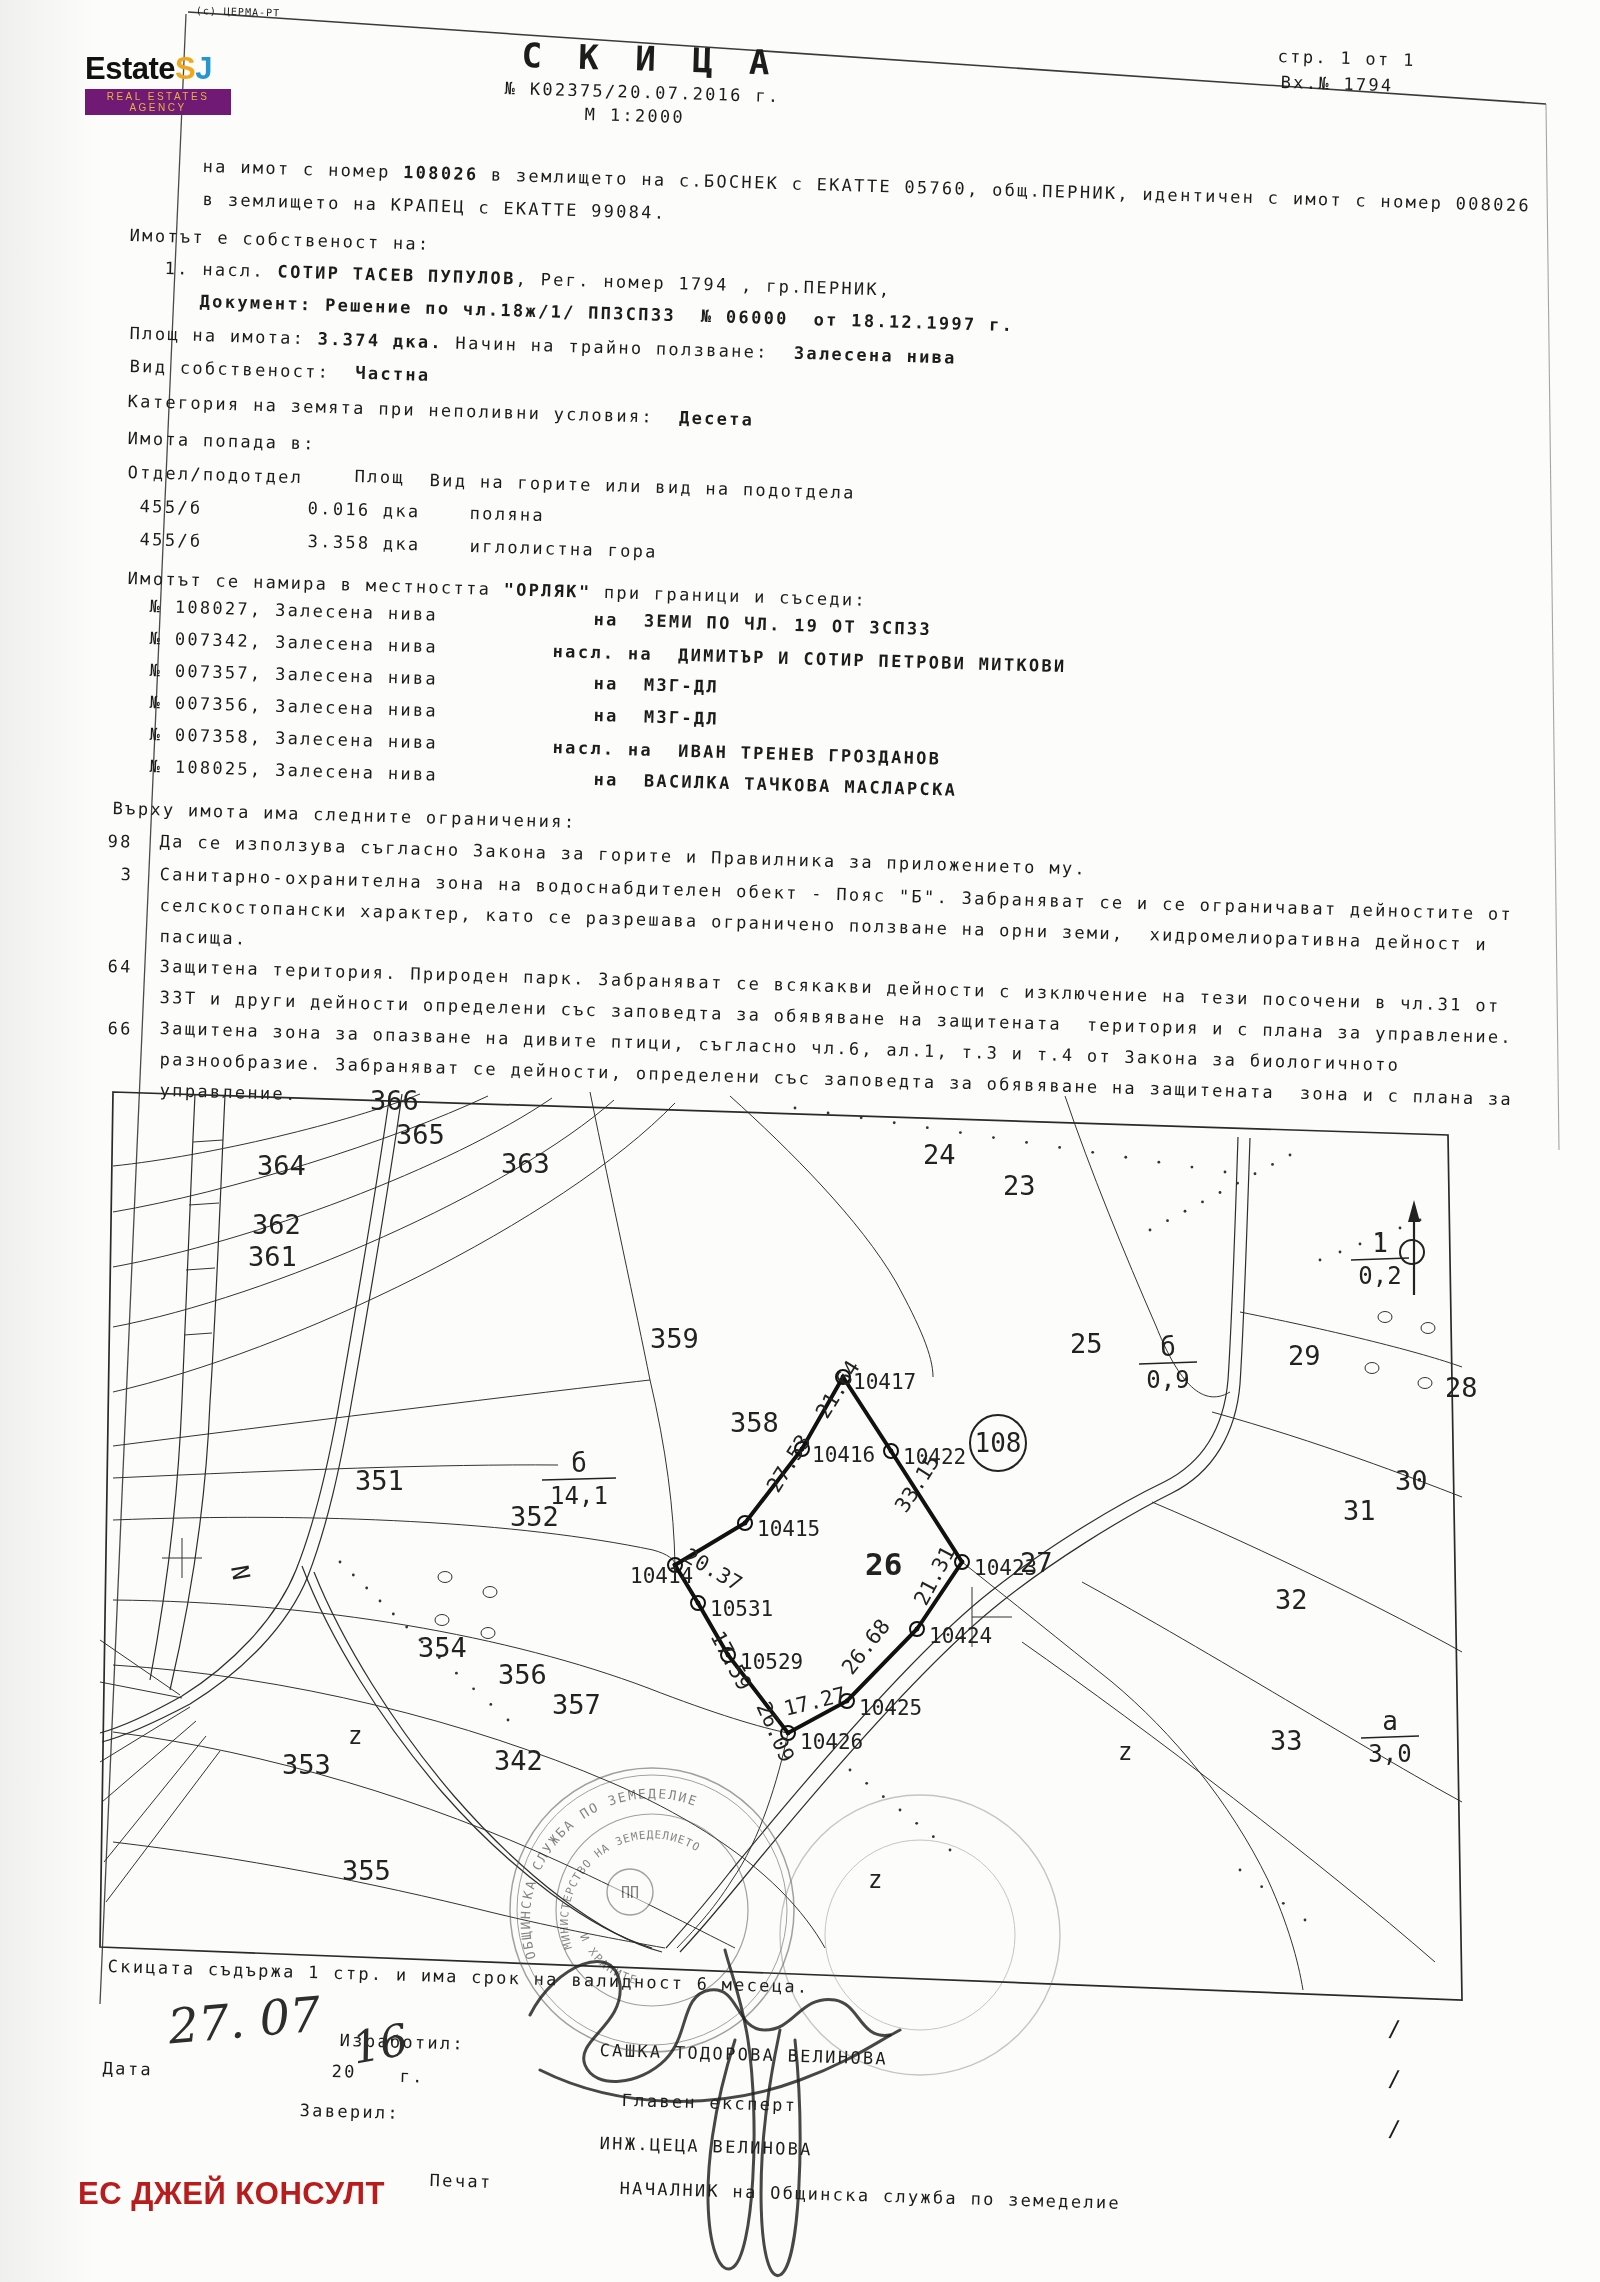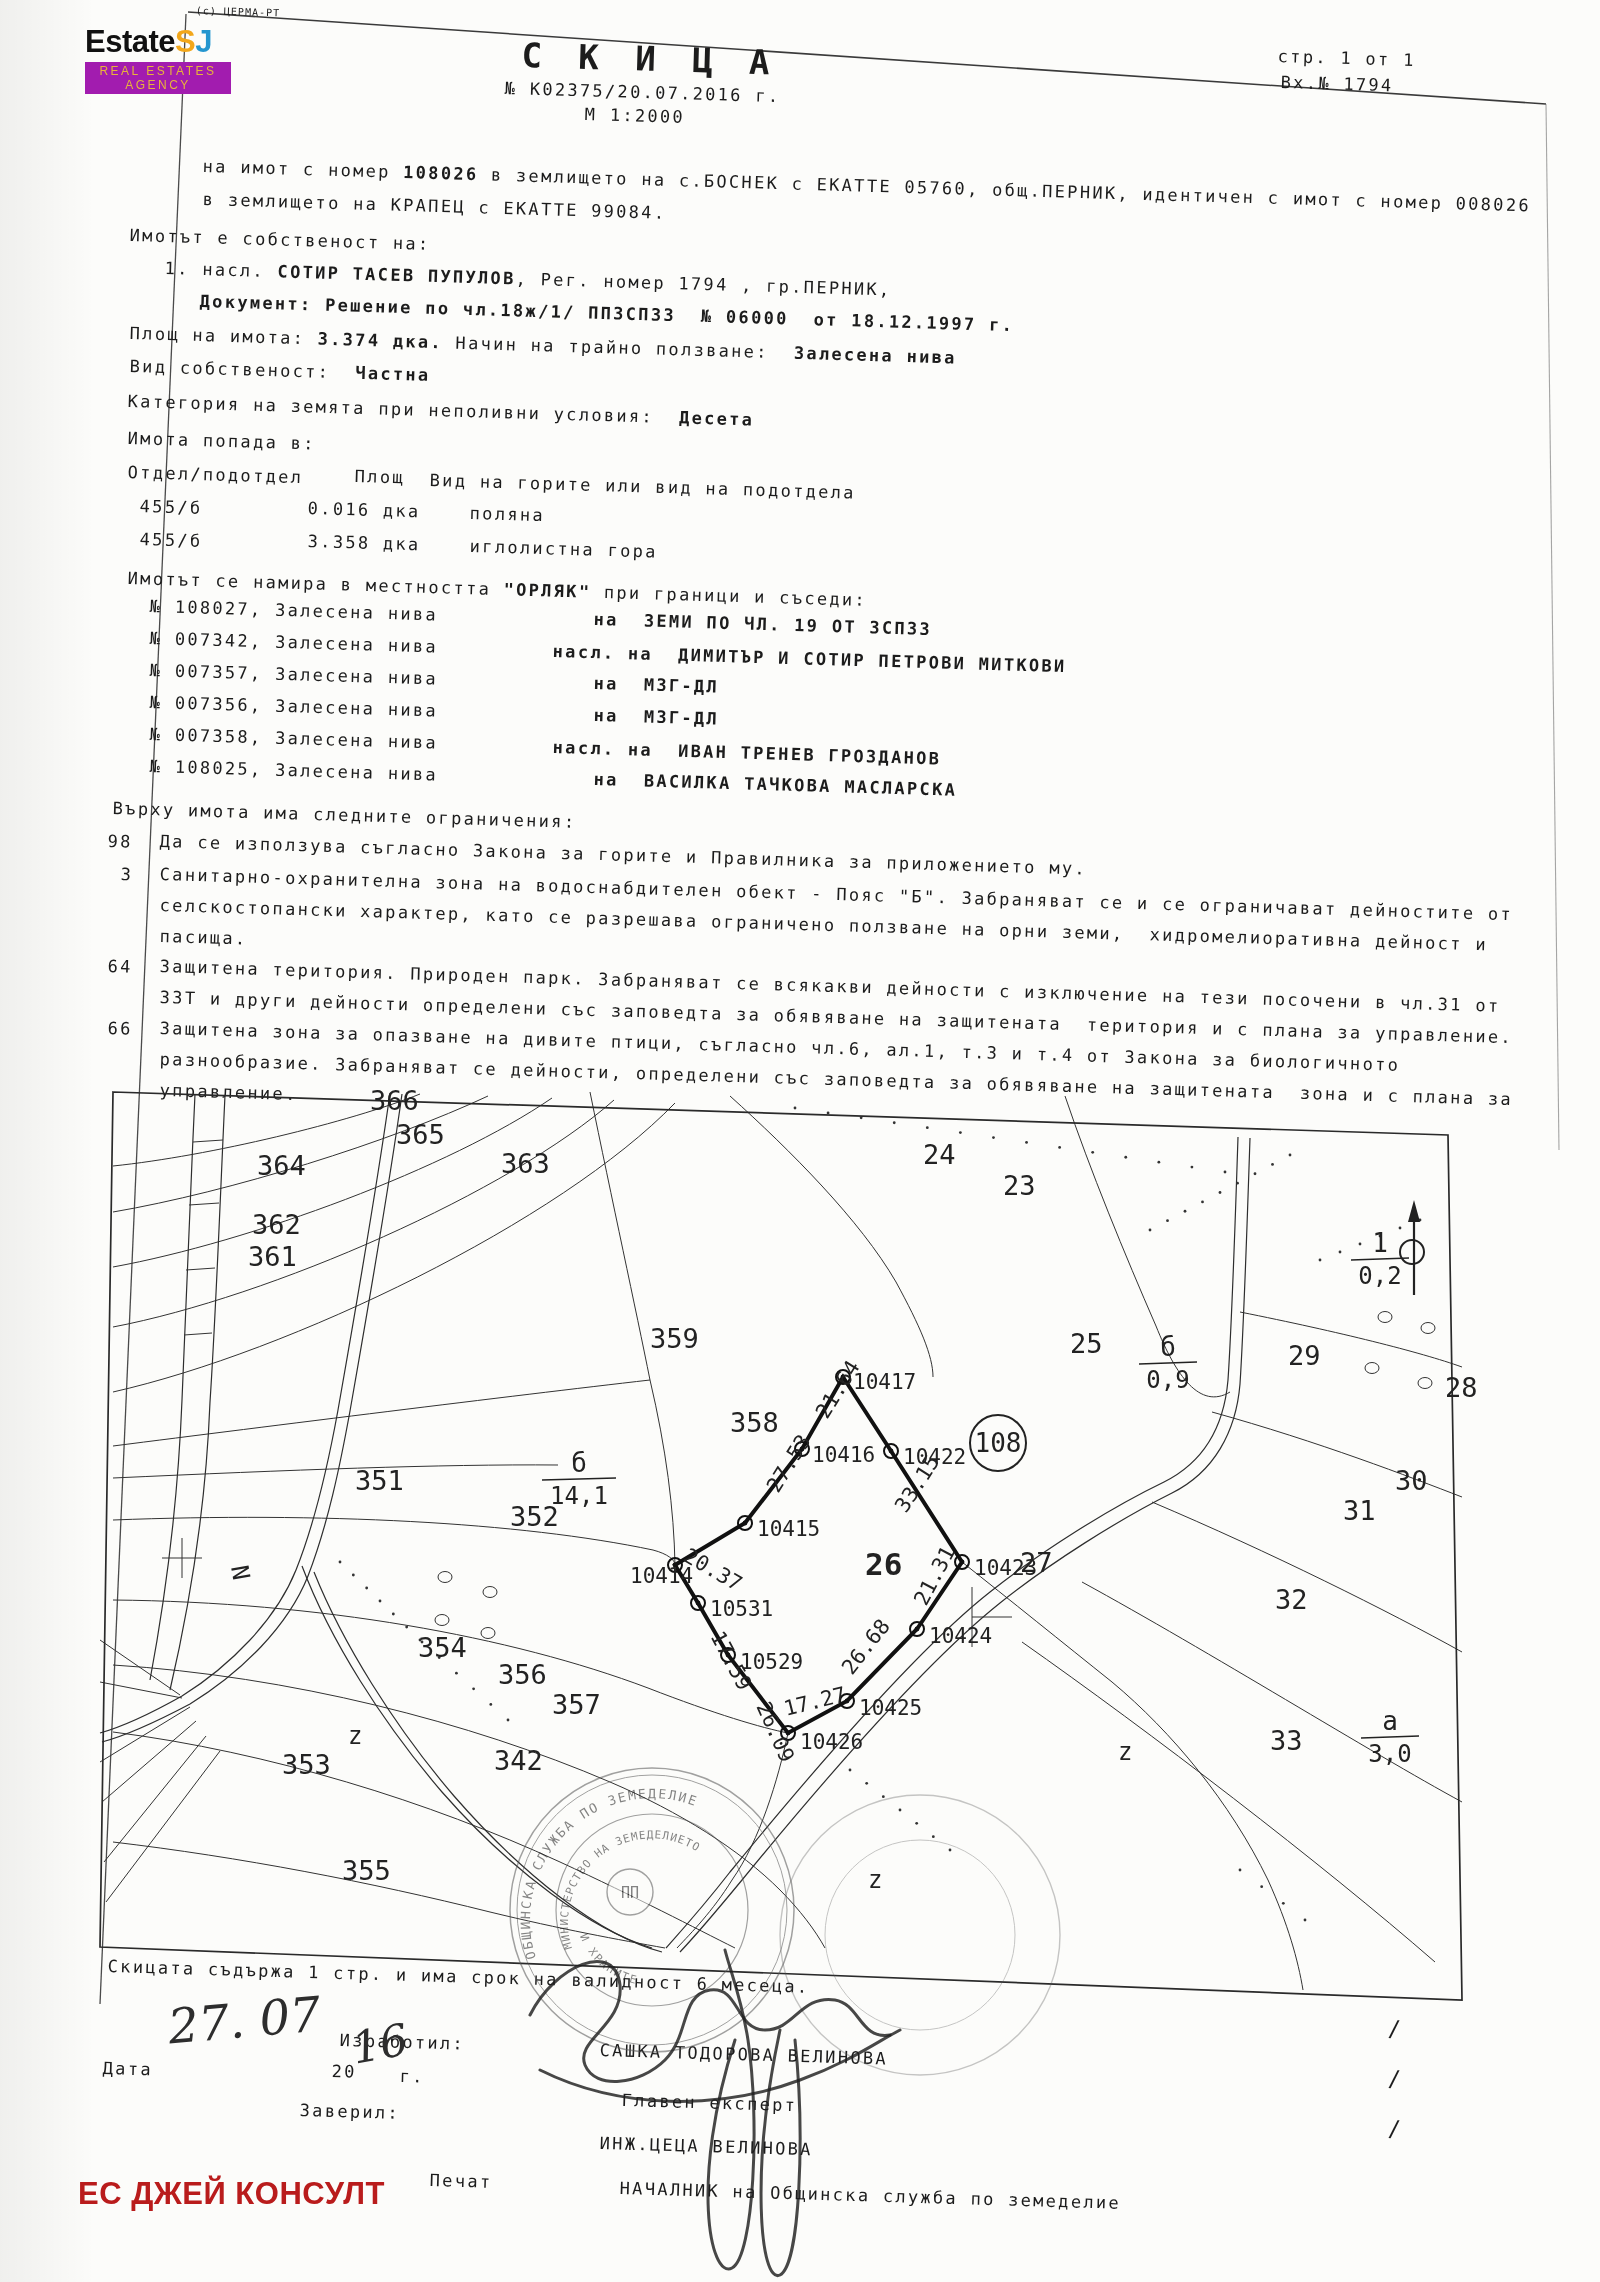--- a/index.html
+++ b/index.html
@@ -5,24 +5,24 @@
   html,body{margin:0;padding:0;}
   body{width:1600px;height:2282px;position:relative;background:#e9e9e6;font-family:"DejaVu Sans Mono",monospace;}
   .page{position:absolute;inset:0;background:#fcfcfa;overflow:hidden;}
   .edge-shade{position:absolute;left:0;top:0;width:95px;height:2282px;background:linear-gradient(90deg,rgba(0,0,0,.05),rgba(0,0,0,0));}
   .t{position:absolute;font-family:"DejaVu Sans Mono",monospace;font-size:17px;letter-spacing:2.3px;color:#1c1c1c;white-space:pre;transform:rotate(1.7deg);transform-origin:0 0;line-height:1;}
   .b{font-weight:bold;}
   .small{font-size:10px;letter-spacing:1px;}
   .hdr-title{font-size:34px;letter-spacing:8px;font-weight:bold;}
   .hand{font-family:"DejaVu Serif",serif;font-style:italic;color:#2d2d2d;position:absolute;white-space:pre;line-height:1;}
   .brand{position:absolute;font-family:"Liberation Sans",sans-serif;font-weight:bold;color:#b91c1c;font-size:31px;letter-spacing:.5px;white-space:pre;}
-  .logo{position:absolute;left:85px;top:24px;width:175px;}
+  .logo{position:absolute;left:85px;top:51px;width:175px;}
   .logo-line1{font-family:"Liberation Sans",sans-serif;font-weight:bold;font-size:31px;color:#111;letter-spacing:-.5px;}
   .logo-s{color:#f2a71b;} .logo-j{color:#2596cf;}
-  .logo-bar{margin-top:2px;background:#a21caf;color:#e8b43a;font-family:"Liberation Sans",sans-serif;font-size:12px;letter-spacing:2.5px;padding:2px 4px;width:138px;text-align:center;}
+  .logo-bar{margin-top:2px;background:#701a75;color:#e8b43a;font-family:"Liberation Sans",sans-serif;font-size:10px;letter-spacing:2.5px;padding:2px 4px;width:138px;text-align:center;}
   svg{position:absolute;overflow:visible;}
   svg text{font-family:"DejaVu Sans Mono",monospace;fill:#222;}
 </style>
 </head>
 <body>
 
 <div class="page">
   <div class="edge-shade"></div>
 
   <svg style="left:0;top:0;" width="1600" height="2282" viewBox="0 0 1600 2282">

